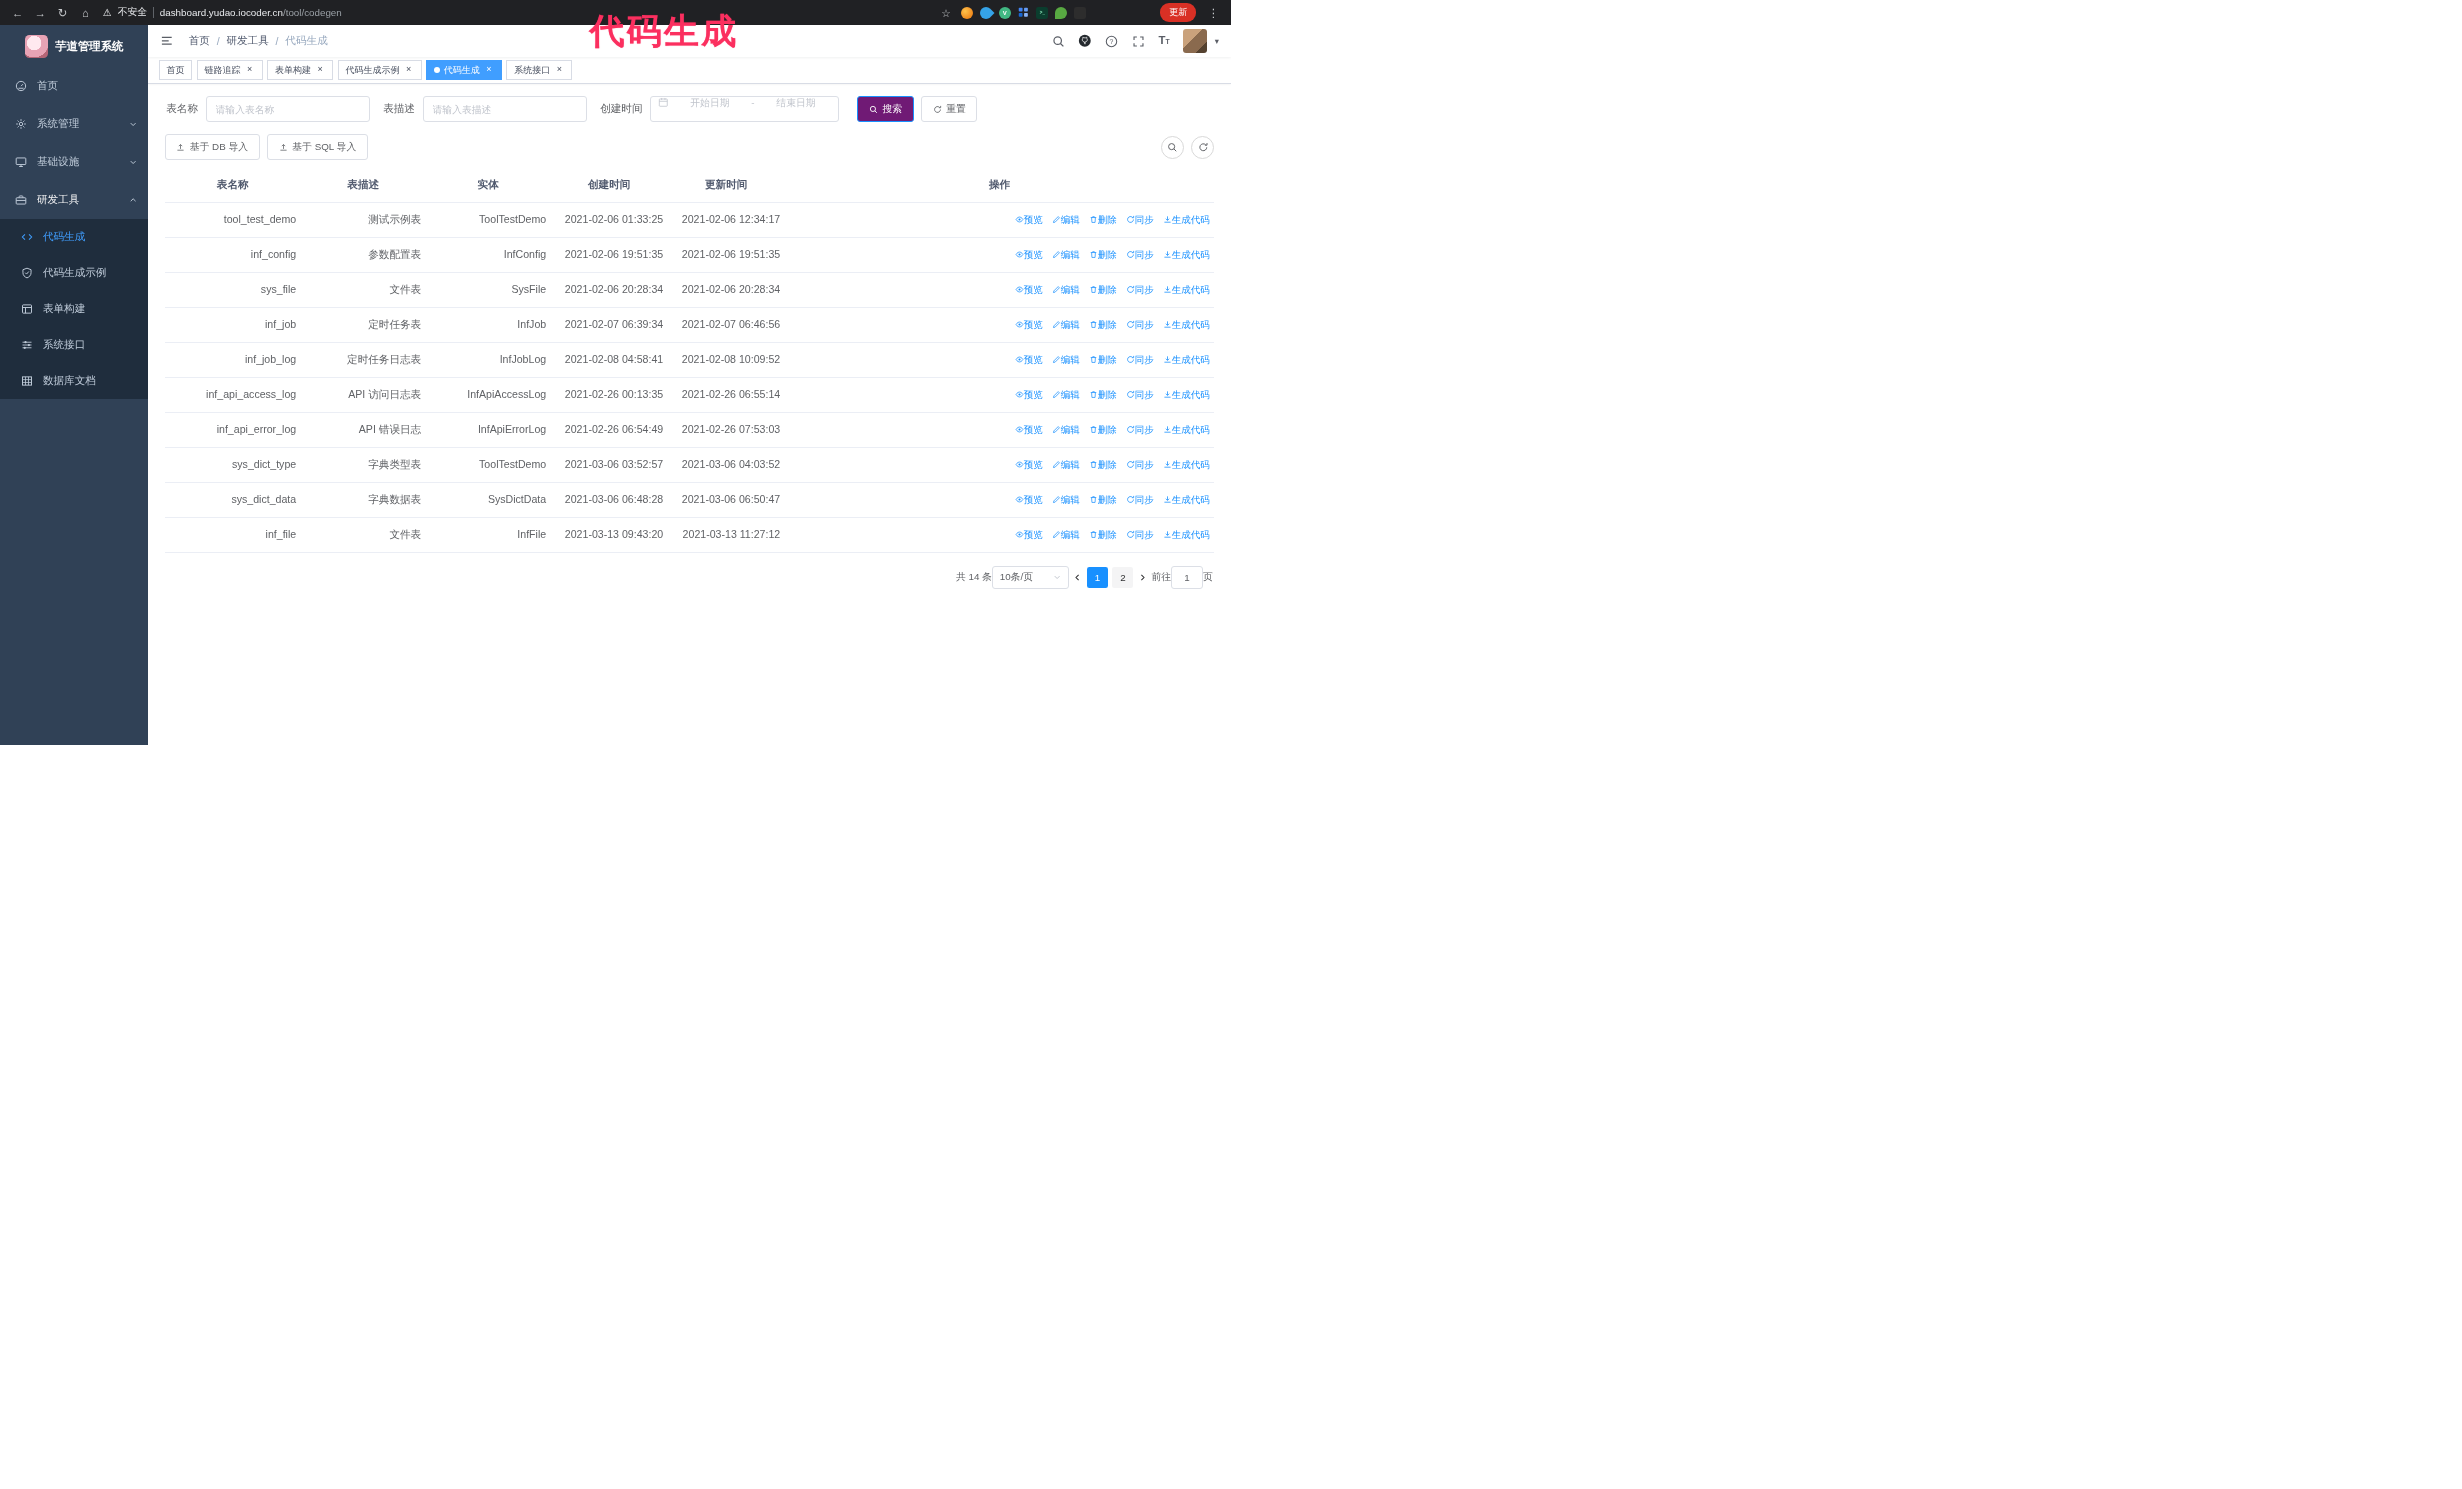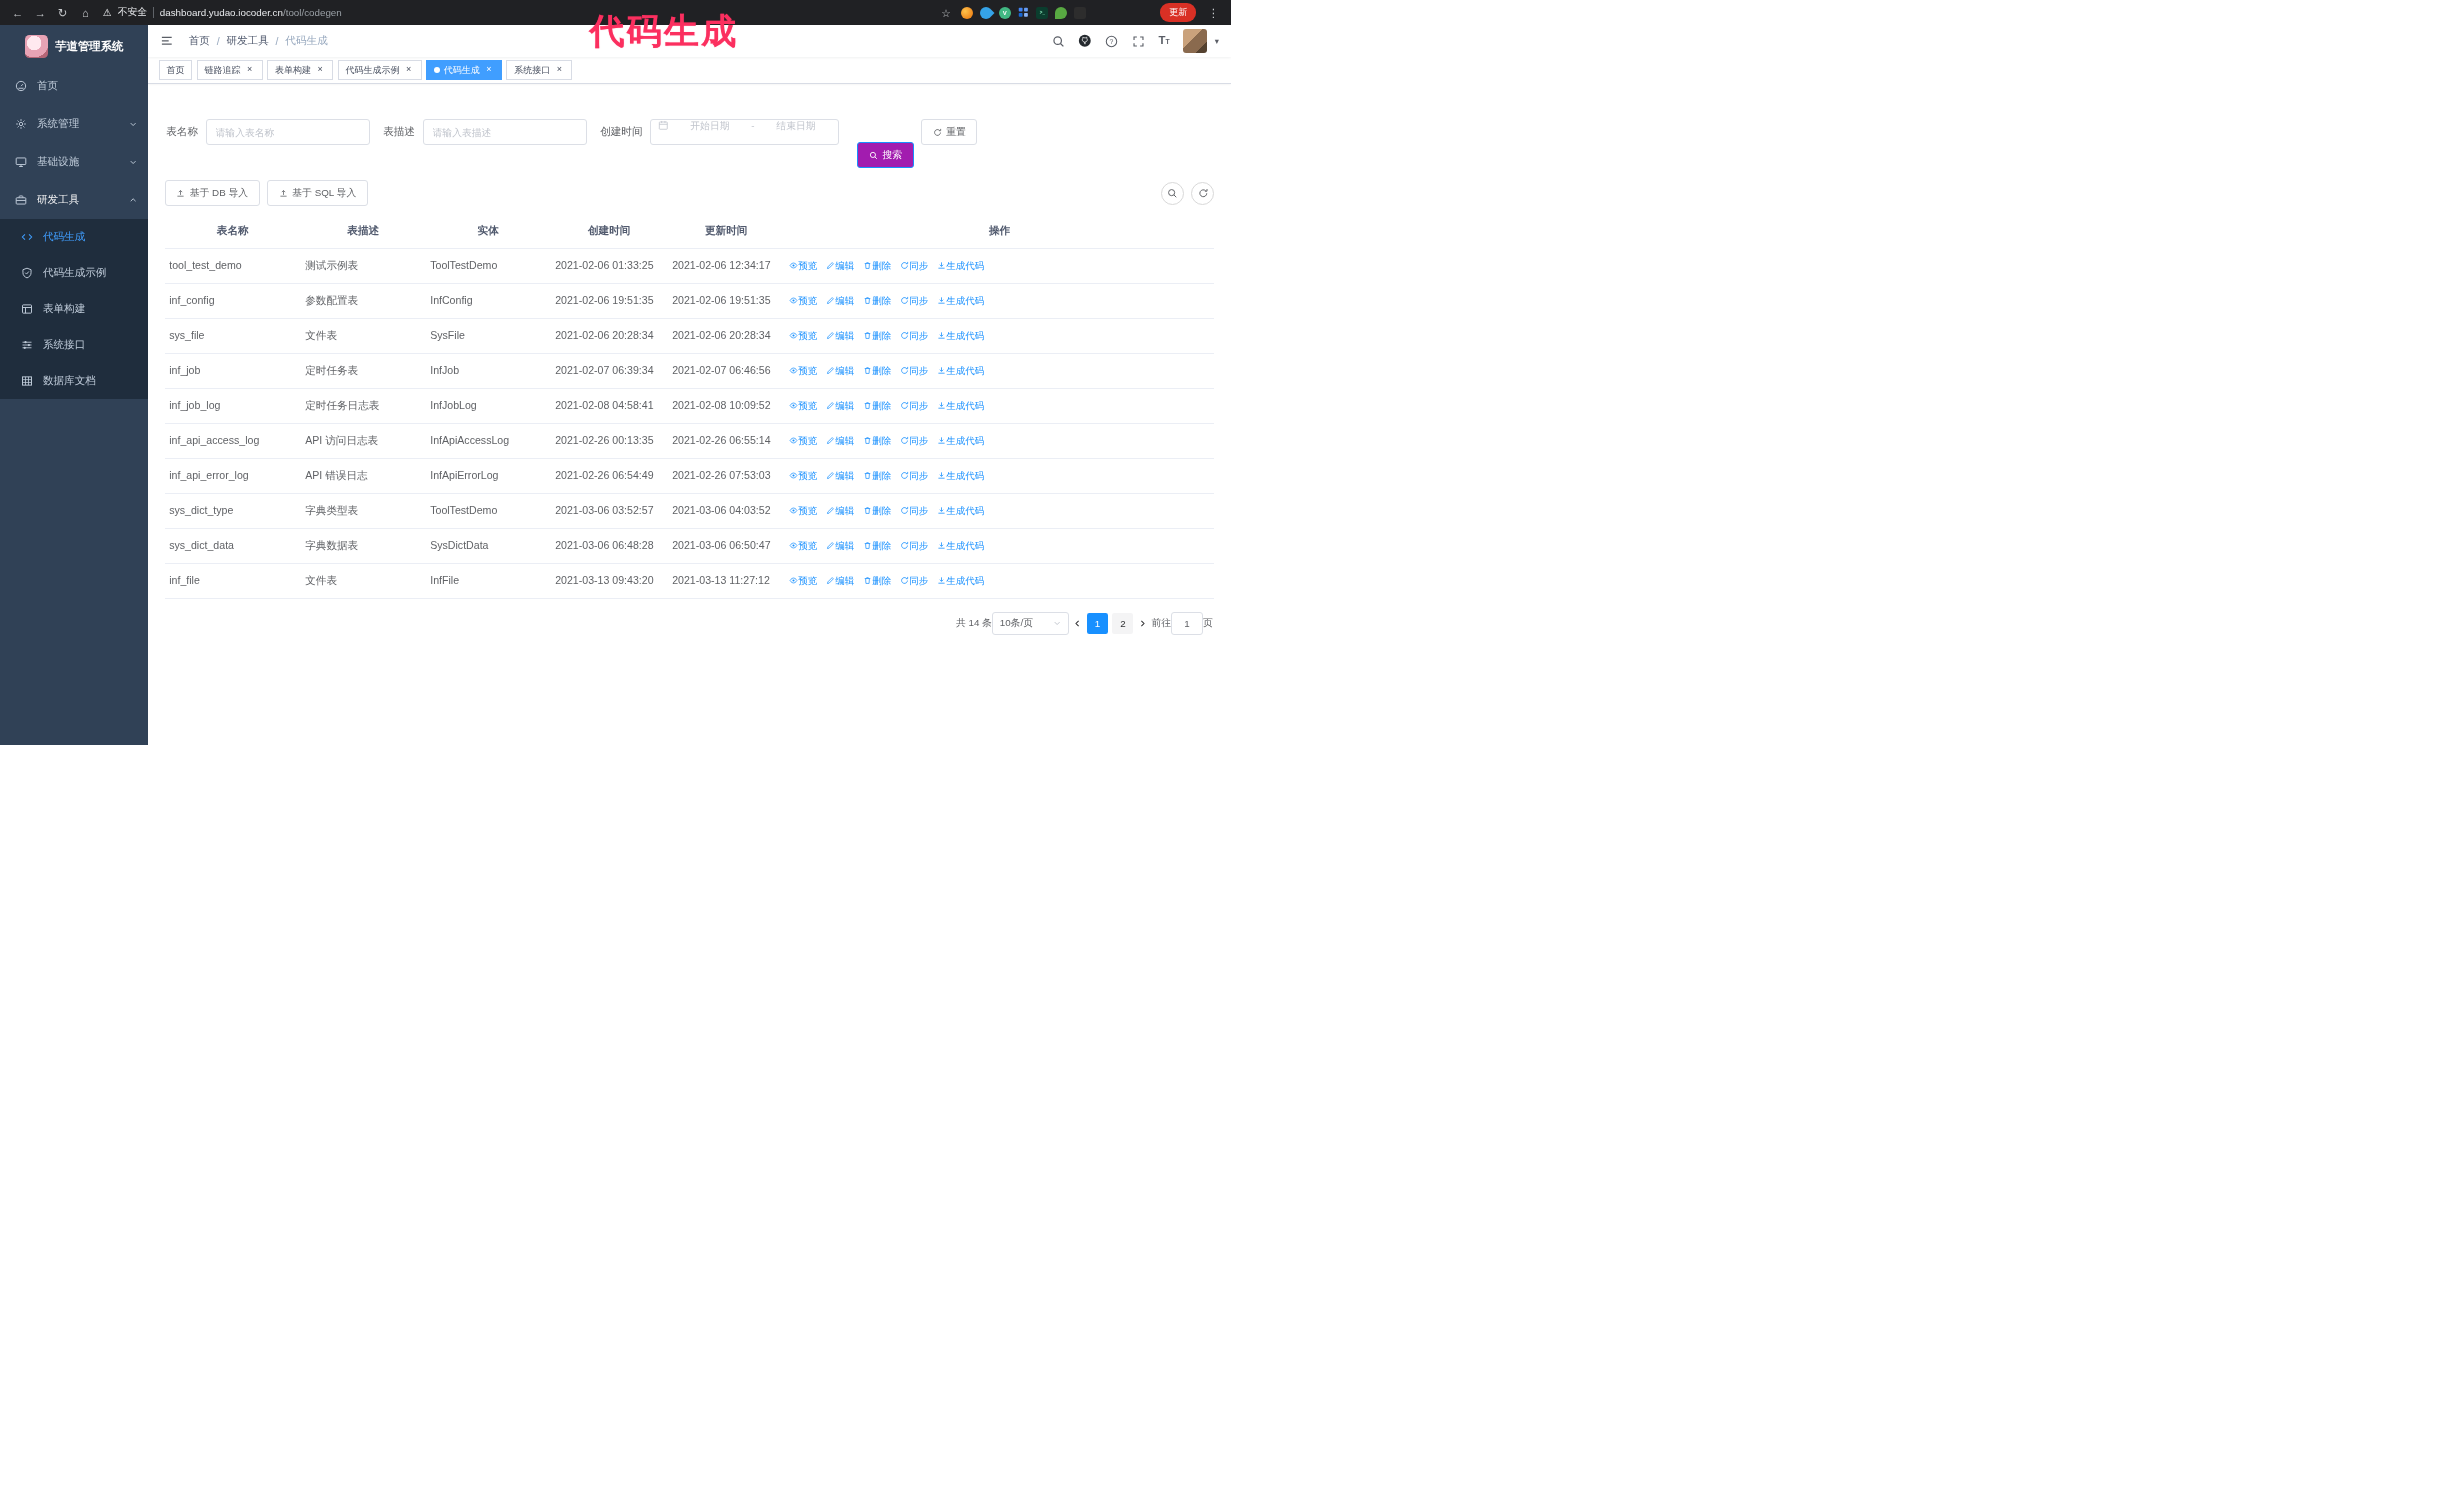--- a/index.html
+++ b/index.html
@@ -104,32 +104,32 @@
   .f-input::placeholder { color:#c0c4cc; }
   .date-range { height:26px; width:189px; border:0.8px solid #dcdfe6; border-radius:3px;
     display:flex; align-items:flex-start; padding:0 6.8px; gap:6px; color:#c0c4cc;
     font-size:9.8px; cursor:pointer; }
   .date-range .cal { color:#c0c4cc; }
   .date-range .sep { color:#c0c4cc; flex:0 0 auto; }
   .date-ph { flex:1; text-align:center; }
   .btn { height:26px; padding:0 10.6px; border-radius:3px; font-size:9.8px; display:inline-flex;
     align-items:center; gap:4.5px; cursor:pointer; border:0.8px solid #dcdfe6;
     background:#fff; color:#606266; white-space:nowrap; }
-  .btn.primary { background:#a21caf; border-color:#1890ff; color:#fff;margin-top:46px; }
+  .btn.primary { background:#701a75; border-color:#1890ff; color:#fff; }
   .toolbar-row { display:flex; align-items:center; gap:7.6px; margin-bottom:9px; }
   .toolbar-spacer { flex:1; }
   .circle-btn { width:23px; height:23px; border-radius:50%; border:0.8px solid #d9d9d9;
     background:#fff; color:#606266; display:flex; align-items:center; justify-content:center;
     cursor:pointer; }
 
   
   table { width:100%; border-collapse:collapse; table-layout:fixed; color:#606266; }
   thead th { height:33px; font-weight:700; color:#515a6e; font-size:10.6px;
     border-bottom:0.8px solid #ebeef5; text-align:center; }
-  tbody td { border-bottom:0.8px solid #ebeef5; text-align:left; padding:9px 4.5px;
+  tbody td { border-bottom:0.8px solid #ebeef5; text-align:right; padding:9px 4.5px;
     font-size:10.6px; line-height:15px; word-wrap:break-word; }
   .ops { display:inline-flex; align-items:center; gap:9px; white-space:nowrap; }
   .op-link { color:#1890ff; font-size:9.5px; display:inline-flex; align-items:center;
     gap:0; cursor:pointer; }
   .oi { width:9px; height:9px; }
 
   
   .pagination { display:flex; align-items:center; justify-content:flex-end; gap:0;
     padding:13.6px 1.5px 10.6px; font-size:9.8px; color:#606266; }
   .page-size { width:77px; height:23px; border:0.8px solid #dcdfe6; border-radius:3px;

